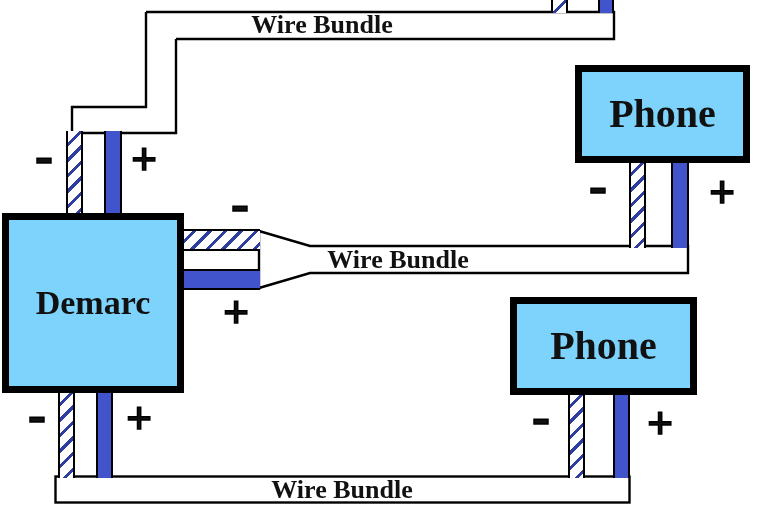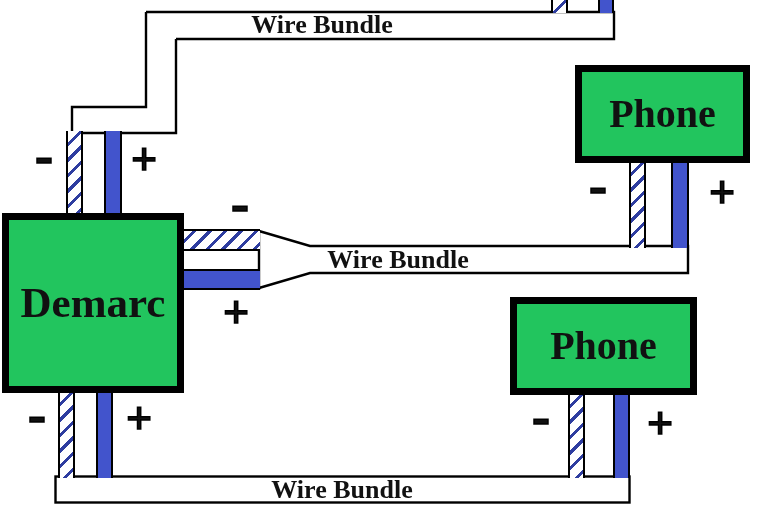--- a/index.html
+++ b/index.html
@@ -14,26 +14,26 @@
   .wire.v{border-left:2px solid #000;border-right:2px solid #000;}
   .wire.h{border-top:2px solid #000;border-bottom:2px solid #000;}
   .blue{background:var(--wire-blue,#4254cc);}
   .striped{
     background:repeating-linear-gradient(135deg,
       #ffffff 0px,#ffffff 8px,
       var(--wire-stripe,#2e3da0) 8px,var(--wire-stripe,#2e3da0) 11px);
   }
   .device{
     position:absolute;box-sizing:border-box;z-index:3;
-    background:#22c55e;border:7px solid #000;
+    background:#7dd3fc;border:7px solid #000;
     display:flex;flex-direction:column;align-items:center;justify-content:center;
     font-weight:bold;text-align:center;line-height:1.12;
   }
   .device .big{font-size:40px;}
-  .demarc .big{font-size:43px;line-height:1.18;}
+  .demarc .big{font-size:34px;line-height:1.18;}
   .lbl{
     position:absolute;z-index:4;transform:translate(-50%,-50%);
     font-weight:bold;font-size:26px;white-space:nowrap;font-family:Liberation Serif, serif;
   }
   .sign{
     position:absolute;z-index:4;transform:translate(-50%,-50%);
     font-weight:bold;line-height:1;
     -webkit-text-stroke:1.5px #000;
   }
   .minus{font-size:54px;}

